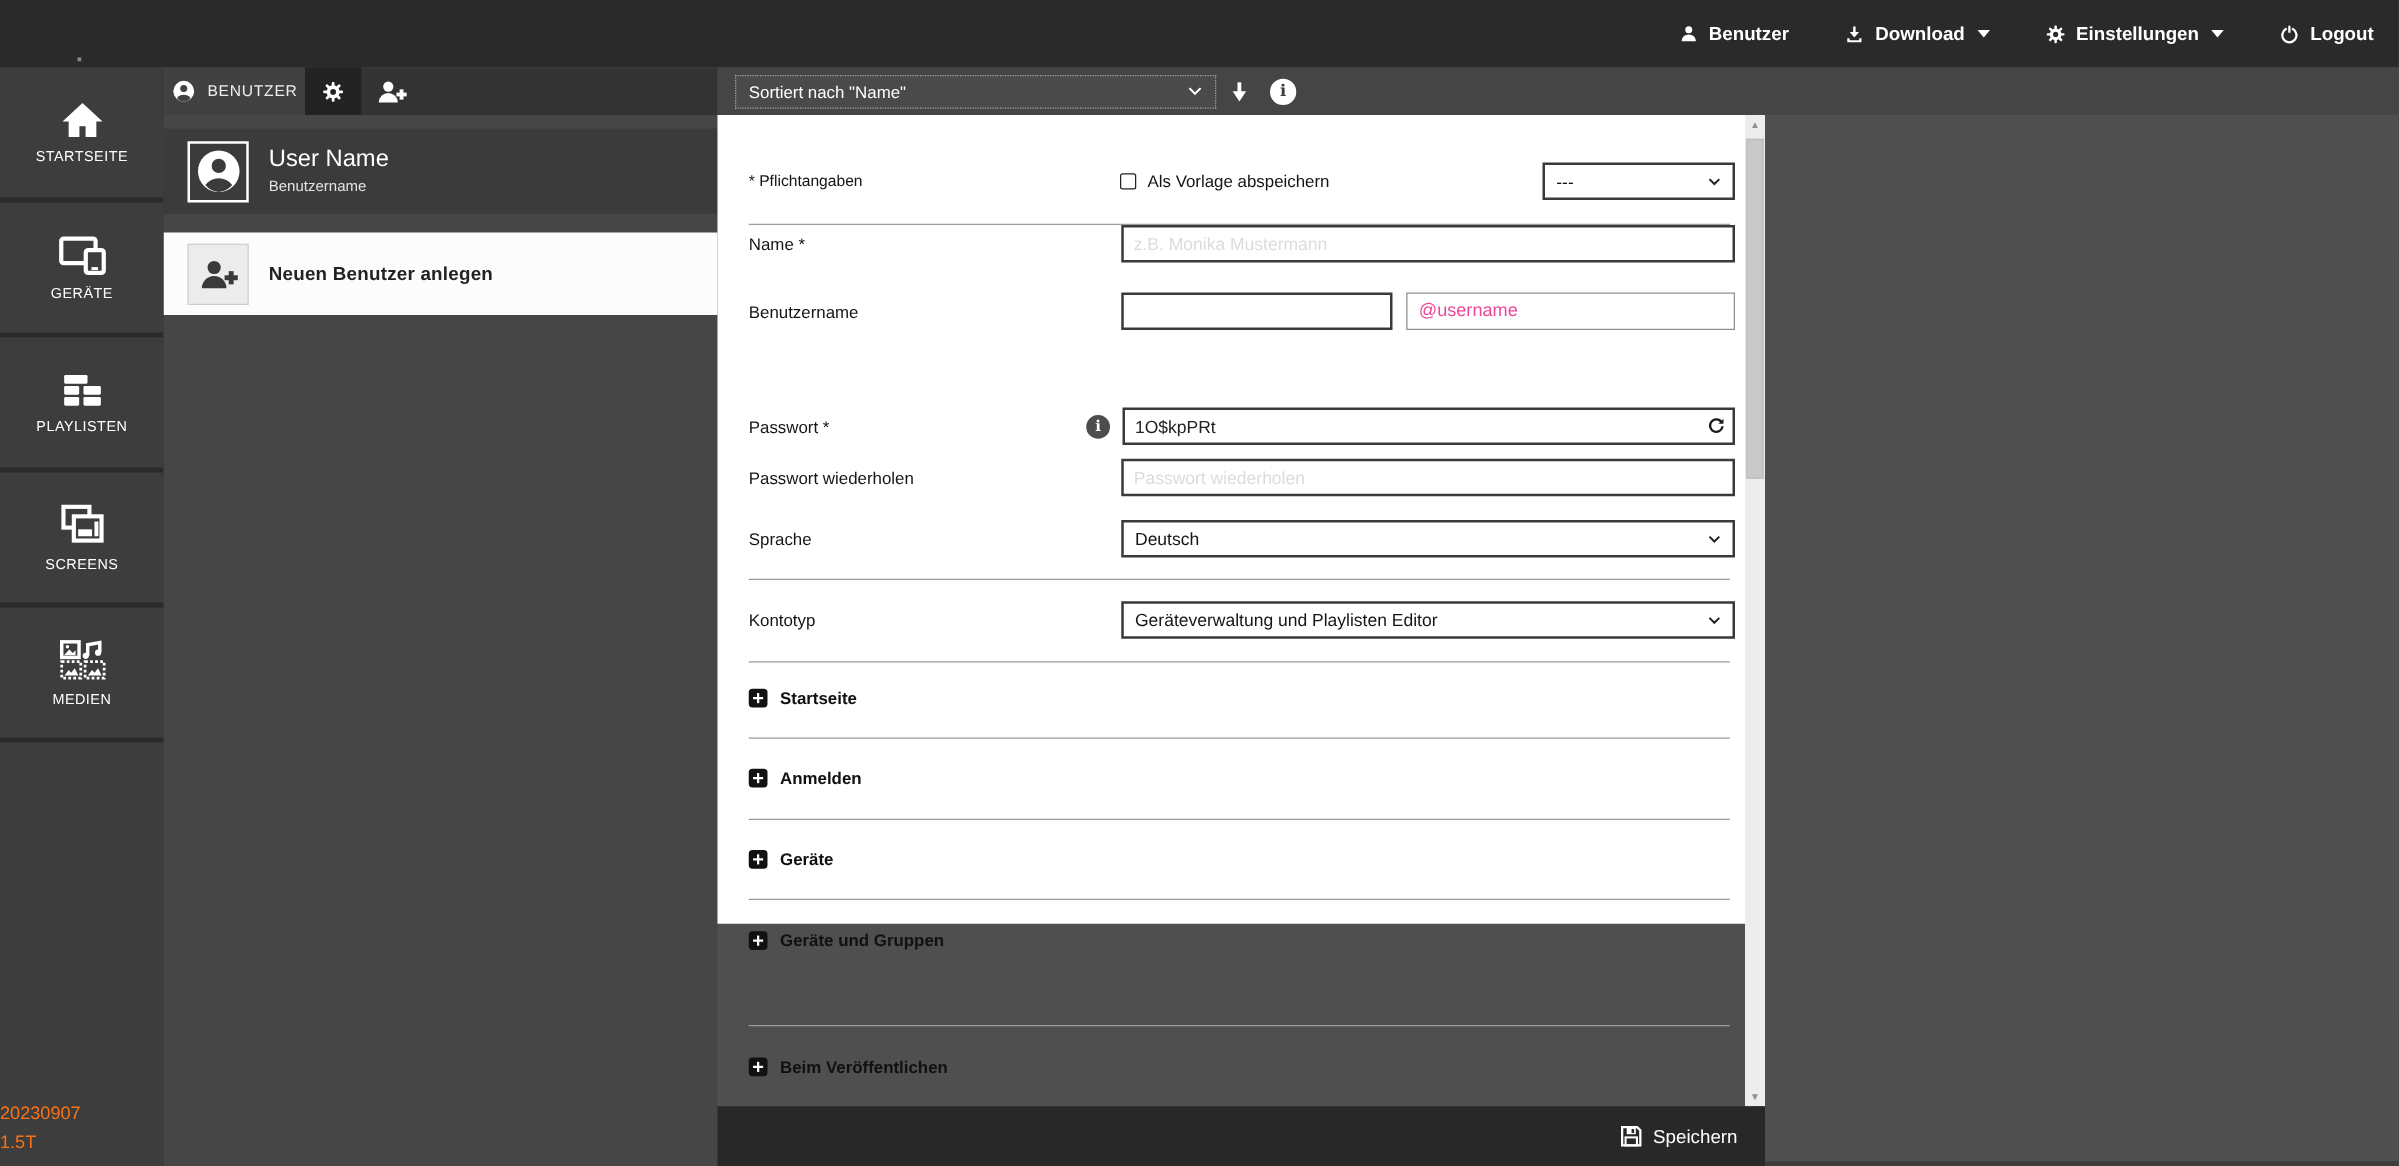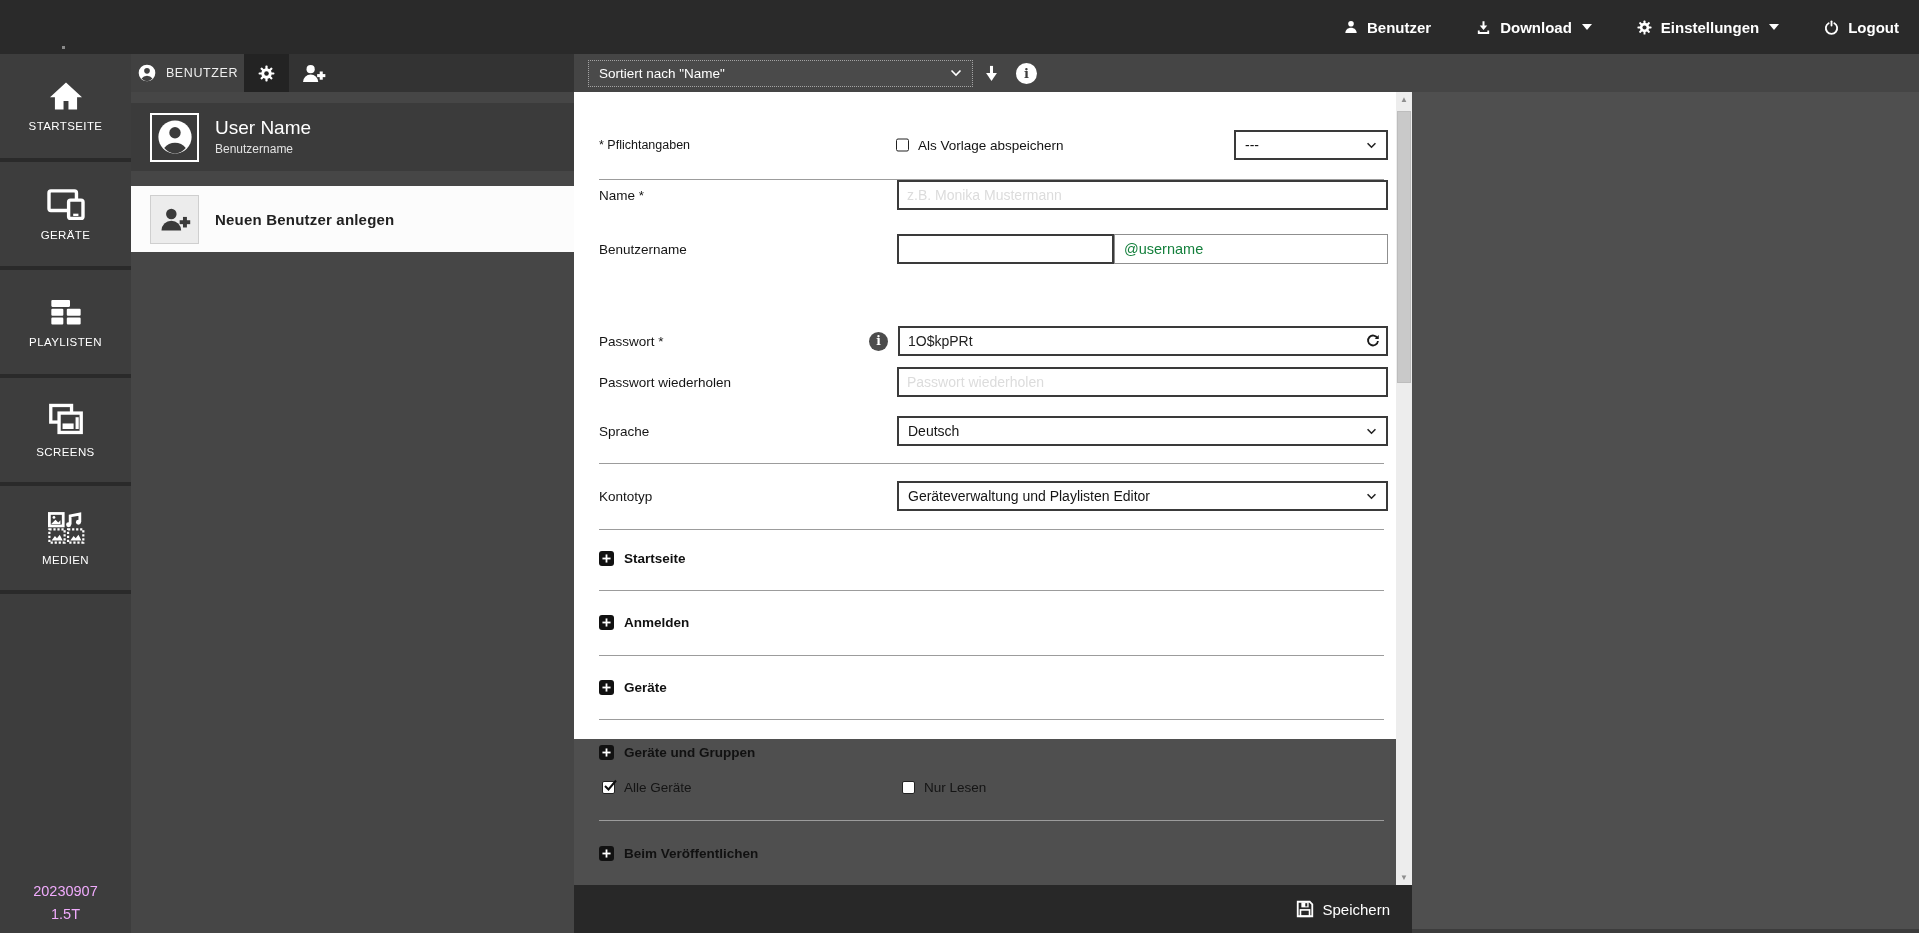--- a/index.html
+++ b/index.html
@@ -11,21 +11,21 @@
   .topbar{position:absolute;left:0;top:0;width:1919px;height:54px;background:#2a2a2a;display:flex;align-items:center;justify-content:flex-end;gap:44px;padding-right:20px;color:#fff}
   .logo-dot{position:absolute;left:62px;top:46px;width:3px;height:3px;background:#8a8a8a}
   .menu-item{display:flex;align-items:center;gap:8px;font-size:15px;font-weight:bold;cursor:pointer;white-space:nowrap}
   .caret{width:0;height:0;border-left:5px solid transparent;border-right:5px solid transparent;border-top:6px solid #fff;margin-left:2px}
 
   
   .sidebar{position:absolute;left:0;top:54px;width:131px;height:879px;background:#2a2a2a;display:flex;flex-direction:column}
   .side-item{height:104px;margin-bottom:4px;background:#3d3d3d;display:flex;flex-direction:column;align-items:center;justify-content:center;color:#fff;cursor:pointer}
   .side-item .lbl{margin-top:8px;font-size:11.5px;letter-spacing:.4px}
   .side-fill{flex:1;background:#3d3d3d;position:relative}
-  .version{position:absolute;left:0;right:0;bottom:8px;text-align:center;color:#f0abfc;font-size:14.5px;line-height:1.55}
+  .version{position:absolute;left:0;right:0;bottom:8px;color:#f97316;font-size:14.5px;line-height:1.55}
 
   
   .listpanel{position:absolute;left:131px;top:54px;width:443px;bottom:0;background:#464646}
   .tabbar{height:38px;background:#333;display:flex;align-items:stretch}
   .tab-benutzer{width:113px;background:#414141;display:flex;align-items:center;justify-content:center;gap:9px;color:#efefef;font-size:12.5px;letter-spacing:.6px;cursor:pointer}
   .tab-gear{width:45px;background:#232323;display:flex;align-items:center;justify-content:center;cursor:pointer}
   .tab-addu{width:48px;display:flex;align-items:center;justify-content:center;cursor:pointer}
   .user-item{margin-top:11px;height:68px;background:#3b3b3b;display:flex;align-items:center;padding-left:19px;gap:16px;cursor:pointer}
   .avatarbox{width:49px;height:49px;border:2px solid #fff;display:flex;align-items:center;justify-content:center;flex:none}
   .uname{color:#fff;font-size:19px;font-weight:normal;line-height:1.1}
@@ -43,21 +43,21 @@
   .info-round{margin-left:15px;width:21px;height:21px;border-radius:50%;background:#fff;color:#3c3c3c;display:flex;align-items:center;justify-content:center;font-family:"DejaVu Serif",serif;font-weight:bold;font-size:13px;cursor:pointer}
 
   
   .content{position:absolute;left:574px;top:92px;width:822px;height:647px;background:#fff;color:#151515}
   .frow{position:absolute;left:25px;right:8px;height:30px;display:flex;align-items:center}
   .flabel{width:298px;flex:none;font-size:13.5px}
   .finput{flex:1;height:30px;border:2px solid #3a3a3a;font-size:14px;padding:0 8px;color:#222;outline:none;font-family:inherit;background:#fff}
   .finput::placeholder{color:#dcdcdc;opacity:1}
   .divider{position:absolute;left:25px;right:12px;border-top:1px solid #9c9c9c}
   .fselect{flex:1;height:30px;border:2px solid #3a3a3a;display:flex;align-items:center;justify-content:space-between;padding:0 9px;font-size:14px;cursor:pointer;background:#fff}
-  .addon{flex:1;height:30px;border:1px solid #8f8f8f;display:flex;align-items:center;padding:0 9px;font-size:14.5px;color:#15803d}
+  .addon{margin-left:11px;flex:1;height:30px;border:1px solid #8f8f8f;display:flex;align-items:center;padding:0 9px;font-size:14.5px;color:#ec4899}
   .short{flex:none;width:217px}
   .info-dark{width:19px;height:19px;border-radius:50%;background:#4c4c4c;color:#fff;display:flex;align-items:center;justify-content:center;font-family:"DejaVu Serif",serif;font-weight:bold;font-size:12px;flex:none;margin-right:10px;cursor:pointer}
   .pw-wrap{position:relative;flex:1;display:flex}
   .refresh-btn{position:absolute;right:7px;top:50%;transform:translateY(-50%);cursor:pointer;color:#1a1a1a}
   .sec{position:absolute;left:25px;display:flex;align-items:center;gap:10px;height:20px;cursor:pointer}
   .plus{width:15px;height:15px;background:#111;border-radius:3px;display:flex;align-items:center;justify-content:center;flex:none}
   .sec-label{font-size:13.5px;font-weight:bold;color:#111}
   .chkrow{position:absolute;left:25px;right:8px;height:18px}
   .chk-group{display:flex;align-items:center;gap:9px;position:absolute;top:0;cursor:pointer}
   .chk{width:13px;height:13px;border:1.5px solid #222;border-radius:2px;position:relative;flex:none;background:#fff}
@@ -387,36 +387,20 @@
   <div class="sec" style="top:650px">
     <span class="plus">
         <svg width="9" height="9" viewBox="0 0 10 10" fill="#fff">
           <rect x="4" y="0.5" width="2" height="9"></rect>
           <rect x="0.5" y="4" width="9" height="2"></rect>
         </svg>
       </span>
     <span class="sec-label">Geräte und Gruppen</span>
   </div>
 
-  <div class="chkrow" style="top:688px">
-    <span class="chk-group" style="left:3px">
-      <span class="chk">
-        <span class="mark">
-            <svg width="15" height="13" viewBox="0 0 15 13">
-              <path d="M2 7l3.5 3.5L13 1.5" fill="none" stroke="#101010" stroke-width="2"></path>
-            </svg>
-          </span>
-      </span>
-      <span class="chk-label">Alle Geräte</span>
-    </span>
-    <span class="chk-group" style="left:303px">
-      <span class="chk"></span>
-      <span class="chk-label">Nur Lesen</span>
-    </span>
-  </div>
 
   <div class="divider" style="top:728px"></div>
 
   <div class="sec" style="top:751px">
     <span class="plus">
         <svg width="9" height="9" viewBox="0 0 10 10" fill="#fff">
           <rect x="4" y="0.5" width="2" height="9"></rect>
           <rect x="0.5" y="4" width="9" height="2"></rect>
         </svg>
       </span>

